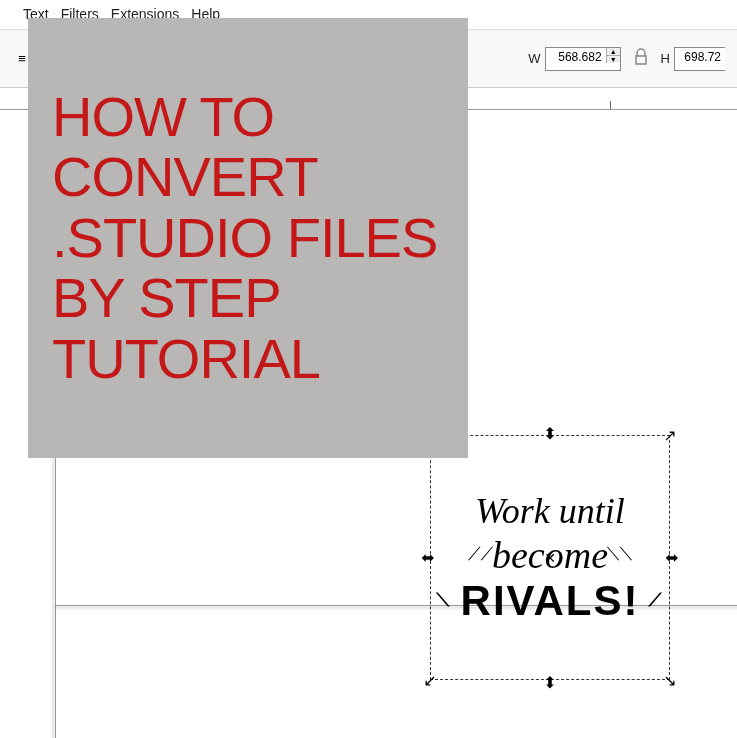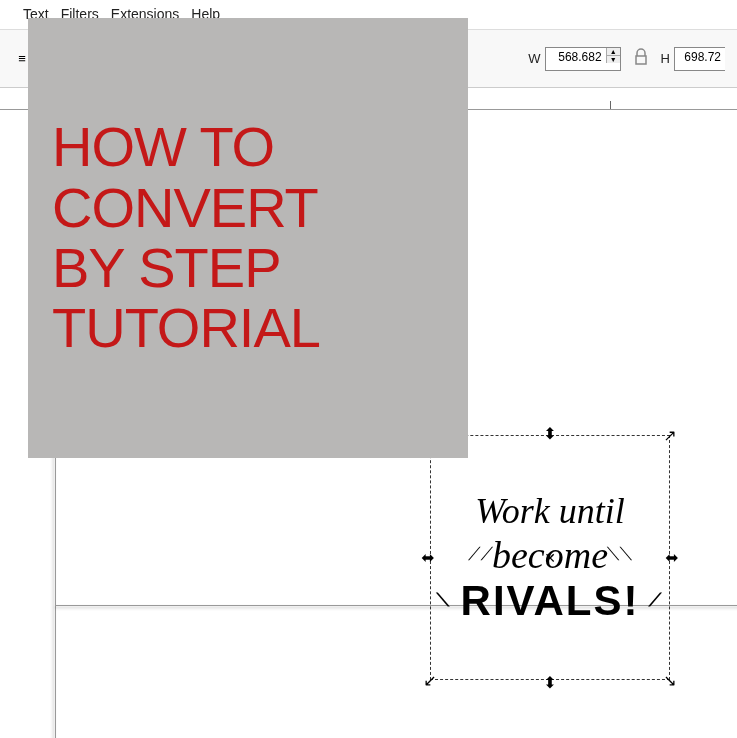--- a/index.html
+++ b/index.html
@@ -312,14 +312,15 @@
         <span class="rays-l">⟍</span>
         <span>RIVALS!</span>
         <span class="rays-r">⟋</span>
       </div>
     </div>
   </div>
 </div>
 
 <div class="overlay">
   <div class="overlay-text">HOW TO CONVERT</div>
+  <div class="overlay-text">.STUDIO FILES</div>
   <div class="overlay-text">BY STEP TUTORIAL</div>
 </div>
 
 </body></html>

